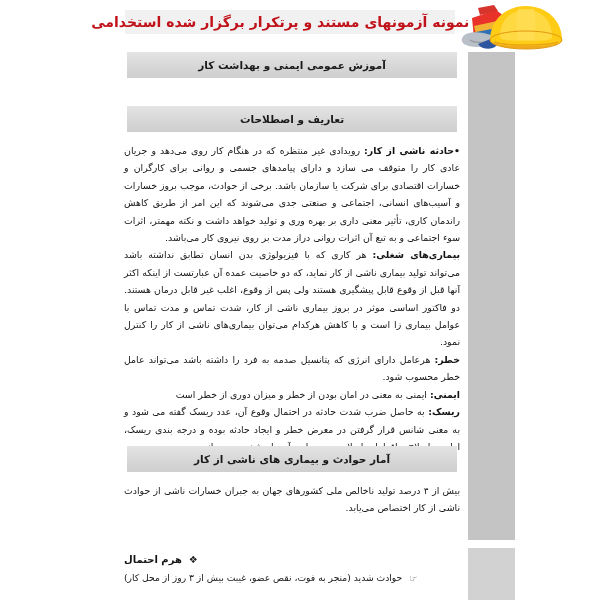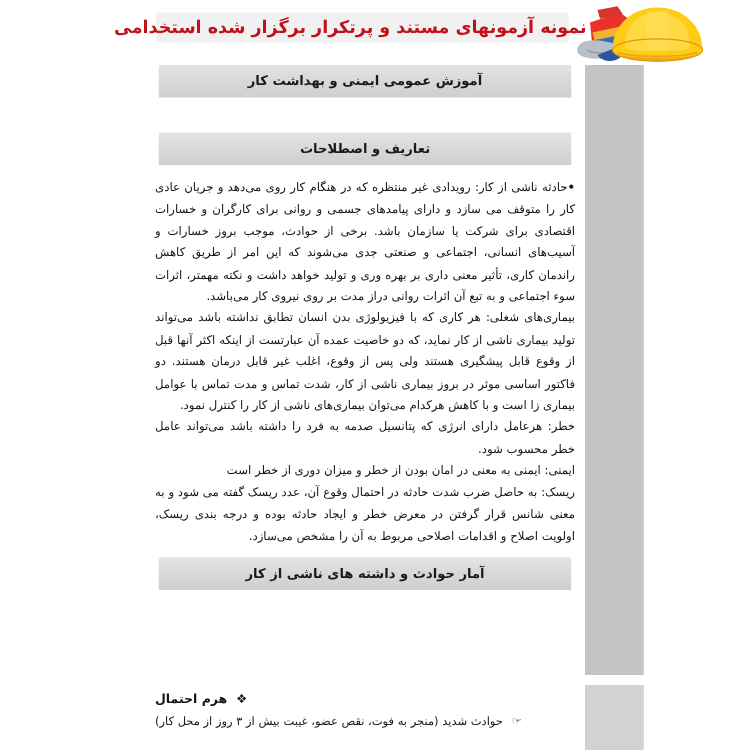--- a/index.html
+++ b/index.html
@@ -154,21 +154,21 @@
     line-height: 17.4px;
     color: #141414;
   }
   .body-block p {
     margin: 0;
   }
   .body-block p + p {
     margin-top: 0px;
   }
   .term {
-    font-weight: normal;
+    font-weight: bold;
   }
   .lead-dot {
     font-weight: bold;
   }
 
   
   .bullet-list {
     position: absolute;
     right: 140px;
     width: 336px;
@@ -274,24 +274,25 @@
     <p><span class="term">ریسک:</span><span> به حاصل ضرب شدت حادثه در احتمال وقوع آن، عدد ریسک گفته می شود و به معنی شانس قرار گرفتن در معرض خطر و ایجاد حادثه بوده و درجه بندی ریسک، اولویت اصلاح و اقدامات اصلاحی مربوط به آن را مشخص می‌سازد.</span></p>
   </div>
 
   <div class="section-heading" style="top:446px;">
     <span class="saw-frame">
       <span class="saw-top"></span>
         <span class="saw-bottom"></span>
       <span class="saw-left"></span>
         <span class="saw-right"></span>
     </span>
-    <span class="heading-text">آمار حوادث و داشته های ناشی از کار</span>
+    <span class="heading-text">آمار حوادث و بیماری های ناشی از کار</span>
   </div>
 
   <div class="body-block" style="top:482px;">
+    <p>بیش از ۴ درصد تولید ناخالص ملی کشورهای جهان به جبران خسارات ناشی از حوادث ناشی از کار اختصاص می‌یابد.</p>
   </div>
 
   <div class="bullet-list" style="top:551px;">
     <div class="bullet-row level-1">
       <span class="bullet-glyph">❖</span>
       <span class="bullet-text">هرم احتمال</span>
     </div>
     <div class="bullet-row level-2">
       <span class="bullet-glyph">☞</span>
       <span class="bullet-text">حوادث شدید (منجر به فوت، نقص عضو، غیبت بیش از ۳ روز از محل کار)</span>

